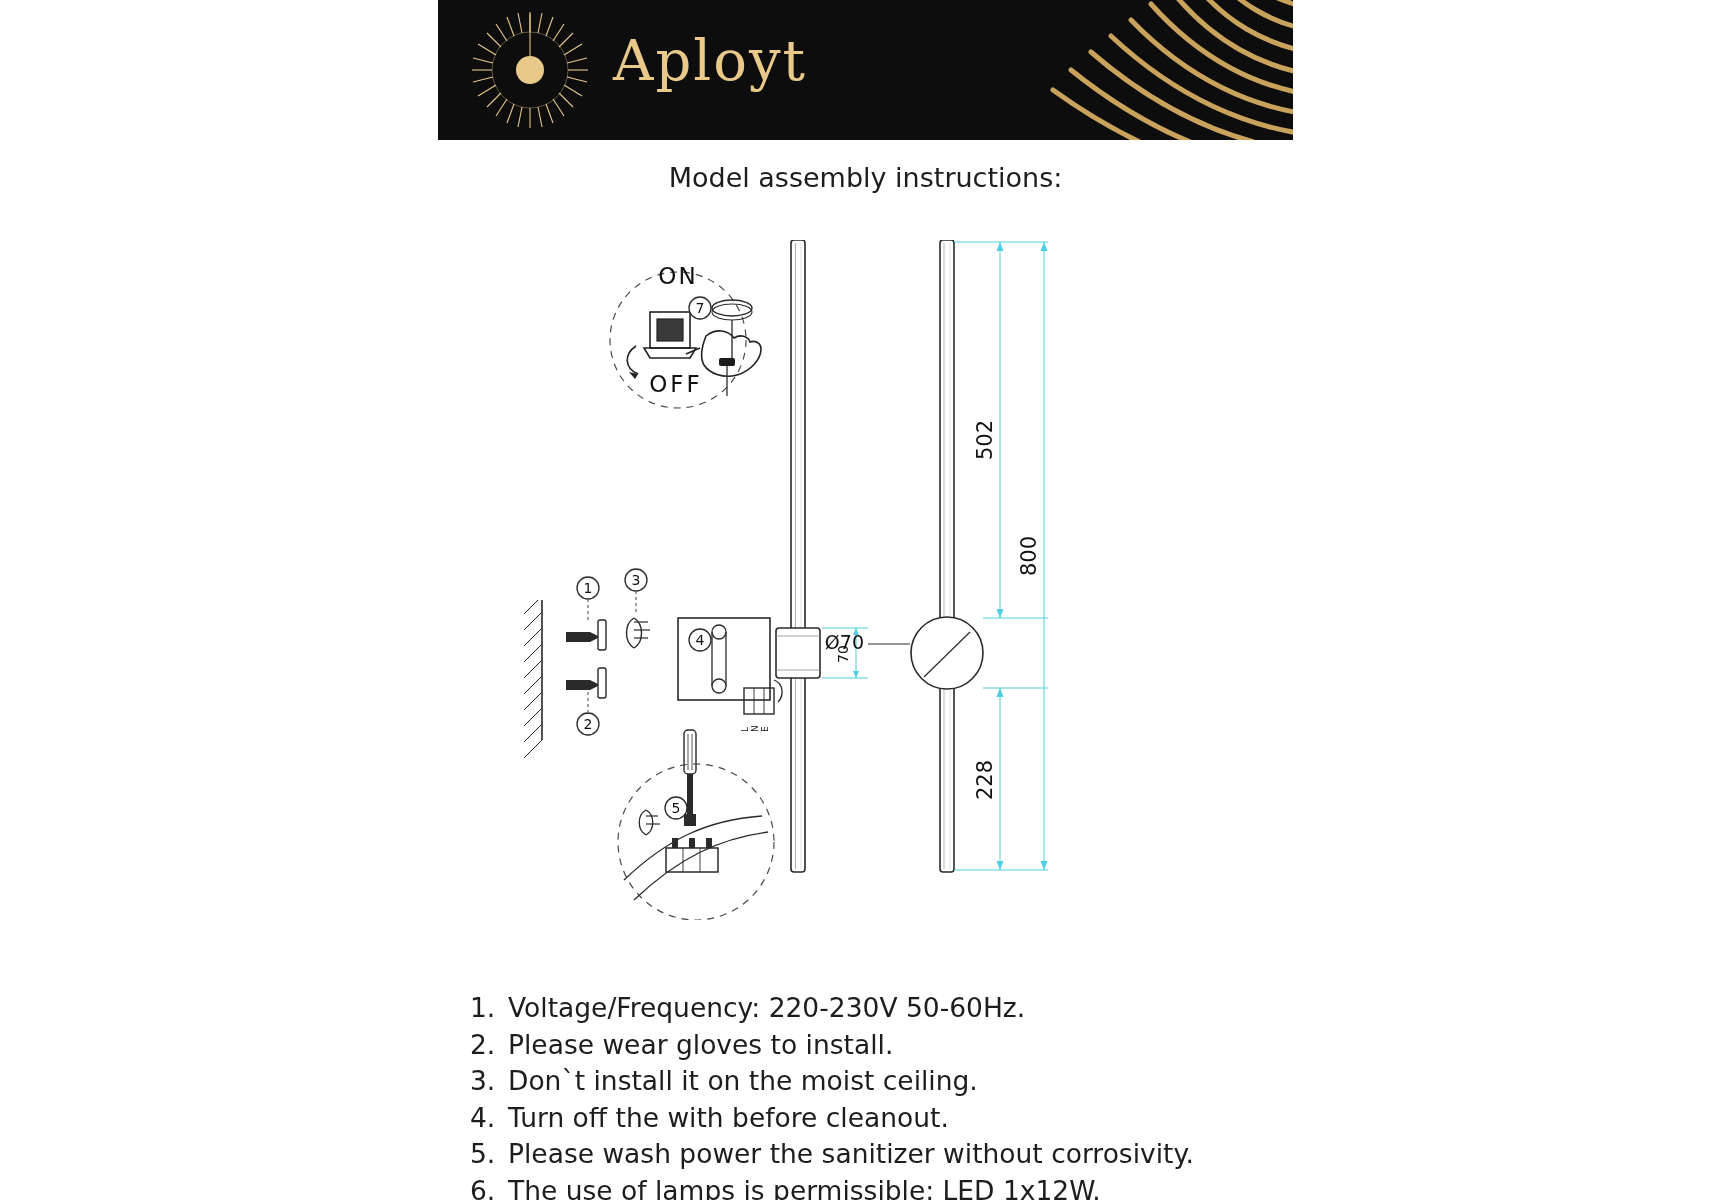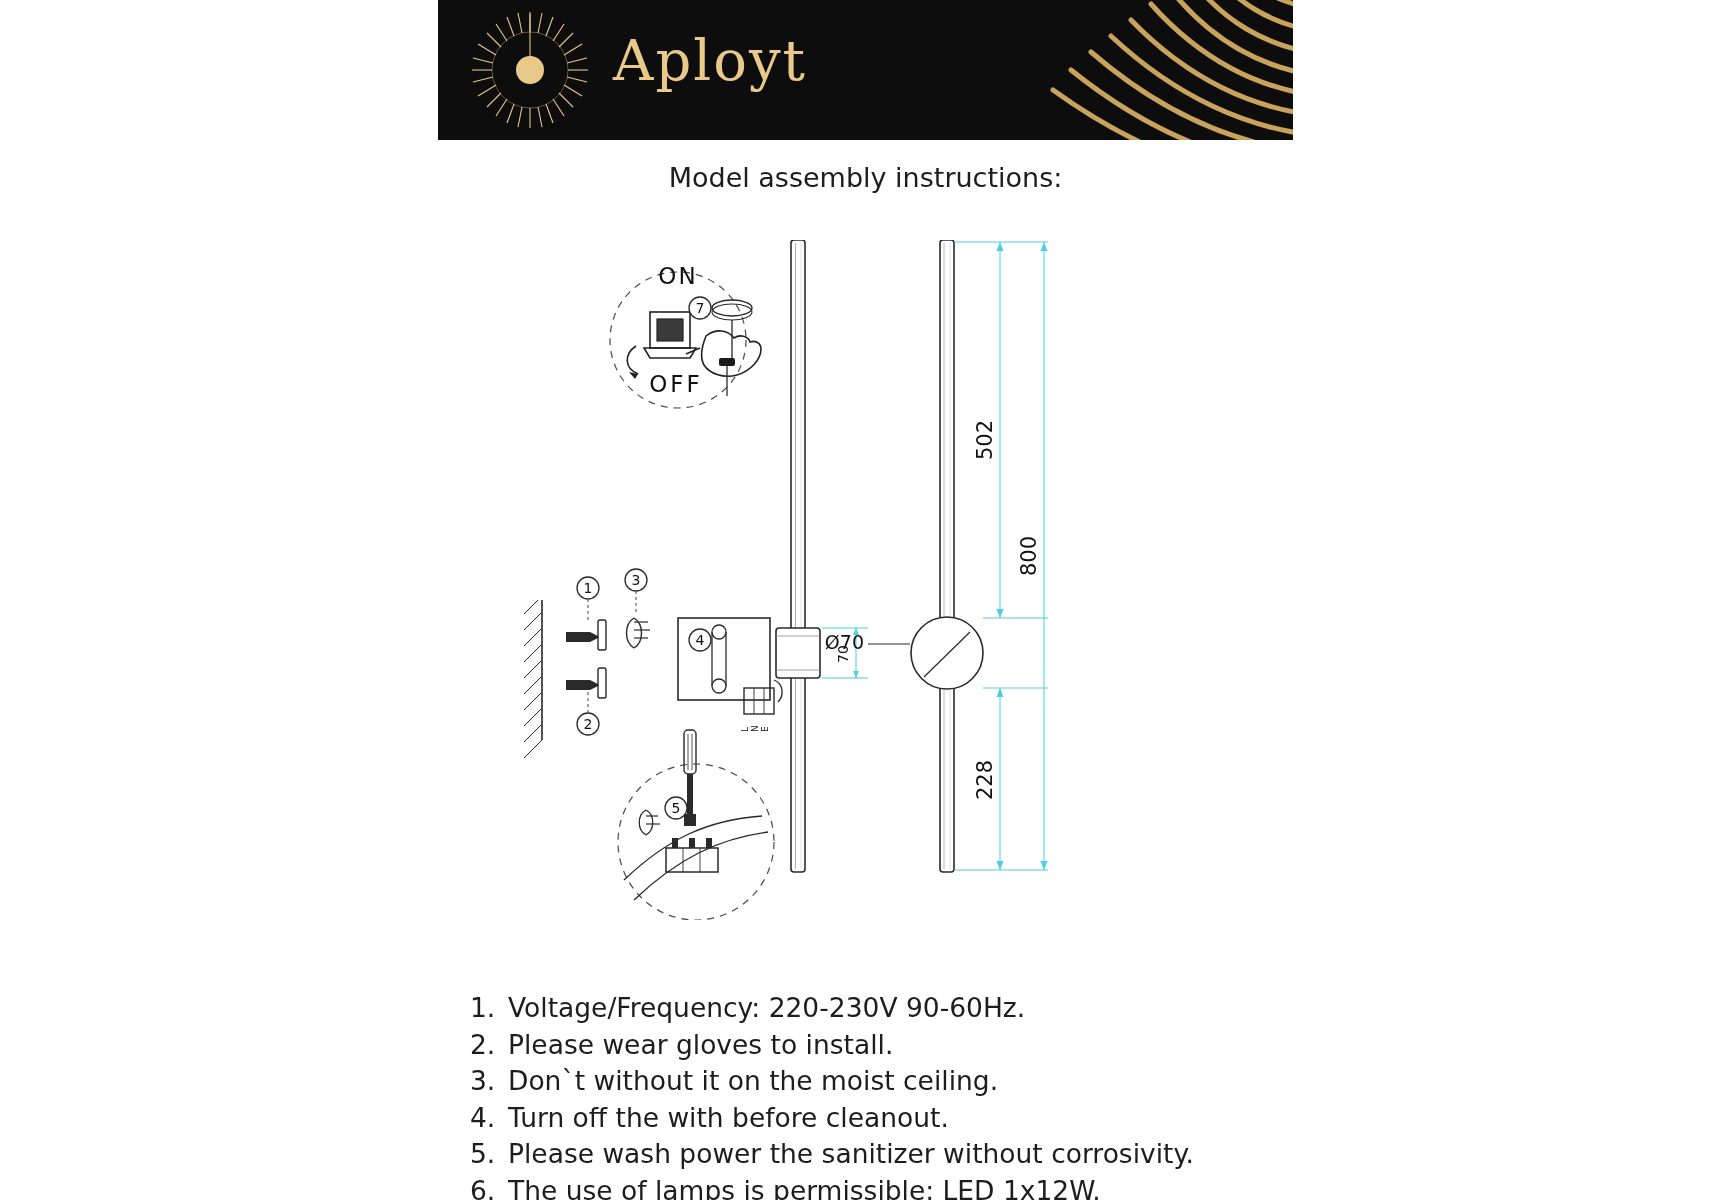--- a/index.html
+++ b/index.html
@@ -358,29 +358,29 @@
           <text x="598" y="316" text-anchor="middle" font-size="21" fill="#111" font-family="DejaVu Sans, sans-serif" transform="rotate(-90 598 316)">800</text>
         </g>
       </g>
 
     </svg>
   </div>
 
   <div class="notes">
     <div class="note-row">
       <span class="note-num">1.</span>
-      <span class="note-text">Voltage/Frequency: 220-230V 90-60Hz.</span>
+      <span class="note-text">Voltage/Frequency: 220-230V 50-60Hz.</span>
     </div>
     <div class="note-row">
       <span class="note-num">2.</span>
       <span class="note-text">Please wear gloves to install.</span>
     </div>
     <div class="note-row">
       <span class="note-num">3.</span>
-      <span class="note-text">Don`t without it on the moist ceiling.</span>
+      <span class="note-text">Don`t install it on the moist ceiling.</span>
     </div>
     <div class="note-row">
       <span class="note-num">4.</span>
       <span class="note-text">Turn off the with before cleanout.</span>
     </div>
     <div class="note-row">
       <span class="note-num">5.</span>
       <span class="note-text">Please wash power the sanitizer without corrosivity.</span>
     </div>
     <div class="note-row">

